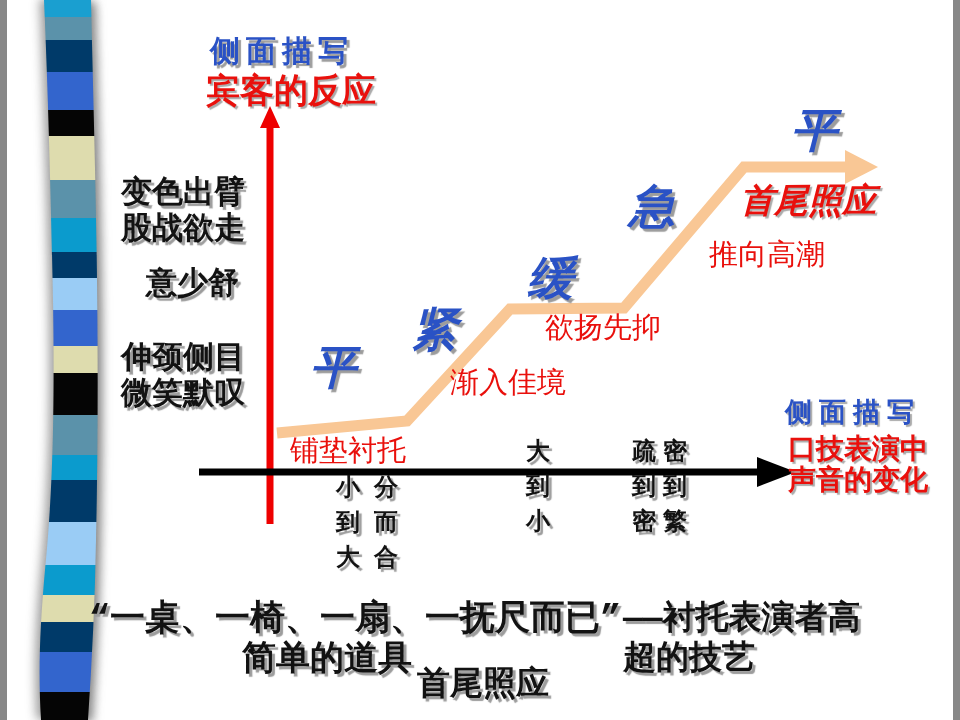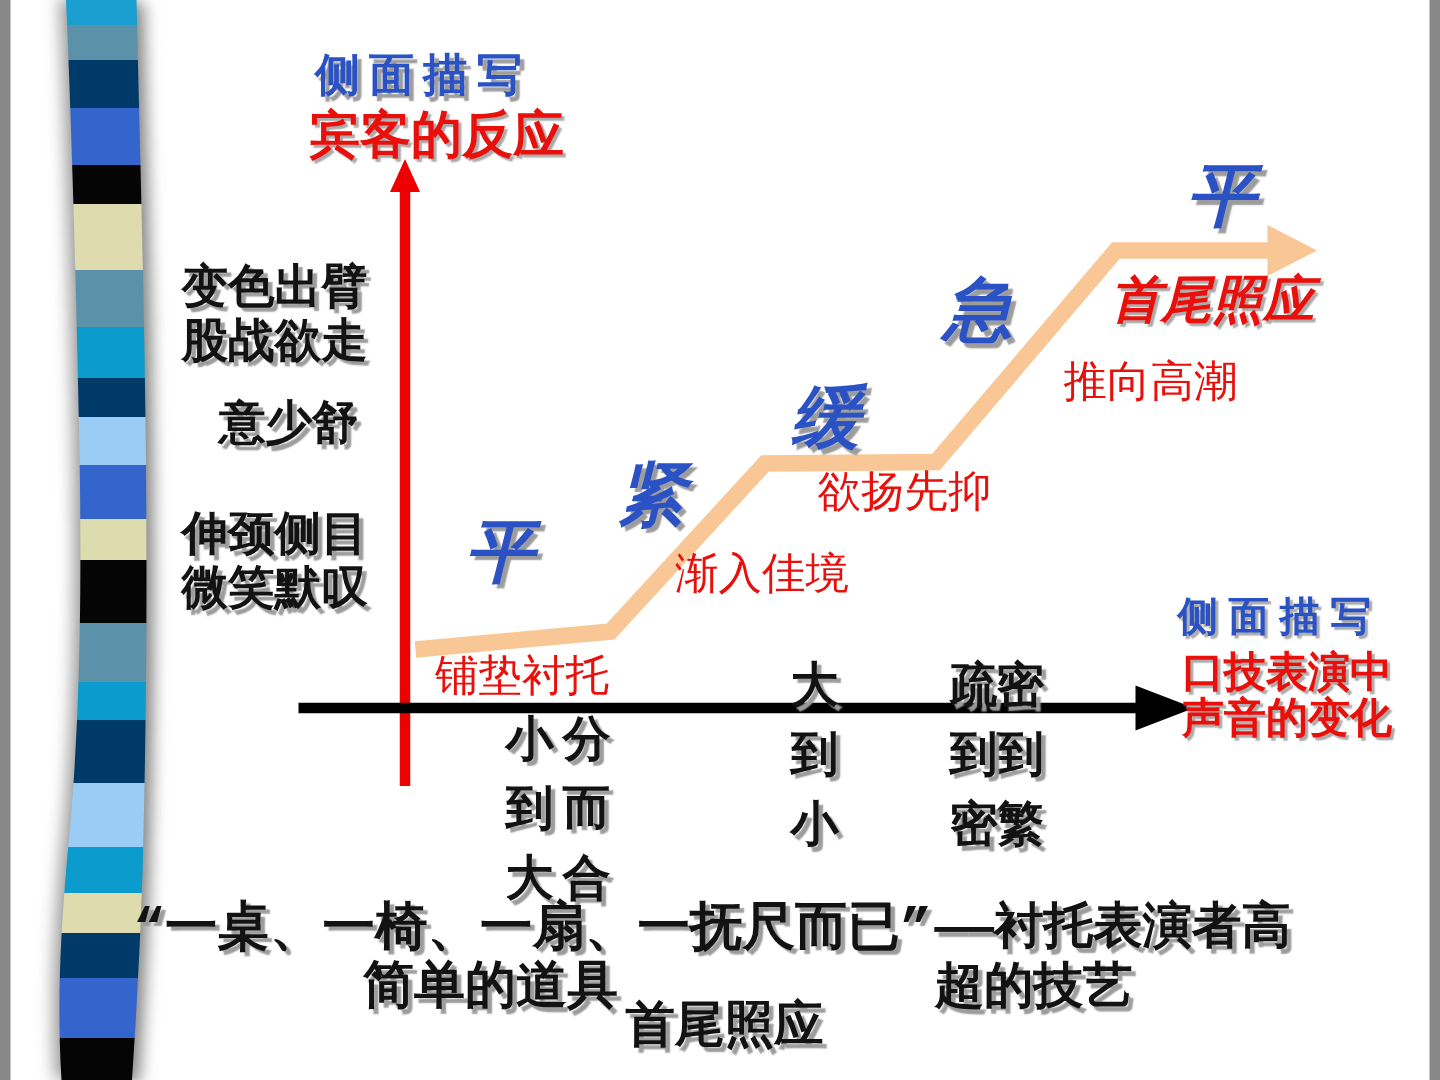--- a/index.html
+++ b/index.html
@@ -12,21 +12,21 @@
   .t { position:absolute; white-space:pre-line; line-height:1.15; }
   .b { font-weight:bold; }
   .i { font-style:italic; }
   .sh  { text-shadow:3px 3px 1px #9c9c9c; }
   .sh2 { text-shadow:2px 2px 1px #aaaaaa; }
   .blue   { color:var(--blue); }
   .red    { color:var(--red); }
   .ink    { color:var(--ink); }
   .orange { color:var(--orange); }
   .vcol {
-    width:34px; font-size:32px; line-height:1.45; text-align:center;
+    width:34px; font-size:24px; line-height:1.45; 
     word-break:break-all; font-weight:bold; color:var(--ink);
   }
   .stage { font-size:46px; font-weight:bold; font-style:italic; color:var(--blue); }
   .anno  { font-size:29px; color:var(--red); }
   #ribbon-svg { filter:drop-shadow(5px 2px 5px rgba(70,70,70,.55)) drop-shadow(-5px -1px 5px rgba(70,70,70,.45)); }
 </style>
 </head>
 <body>
 
 <div class="slide">

